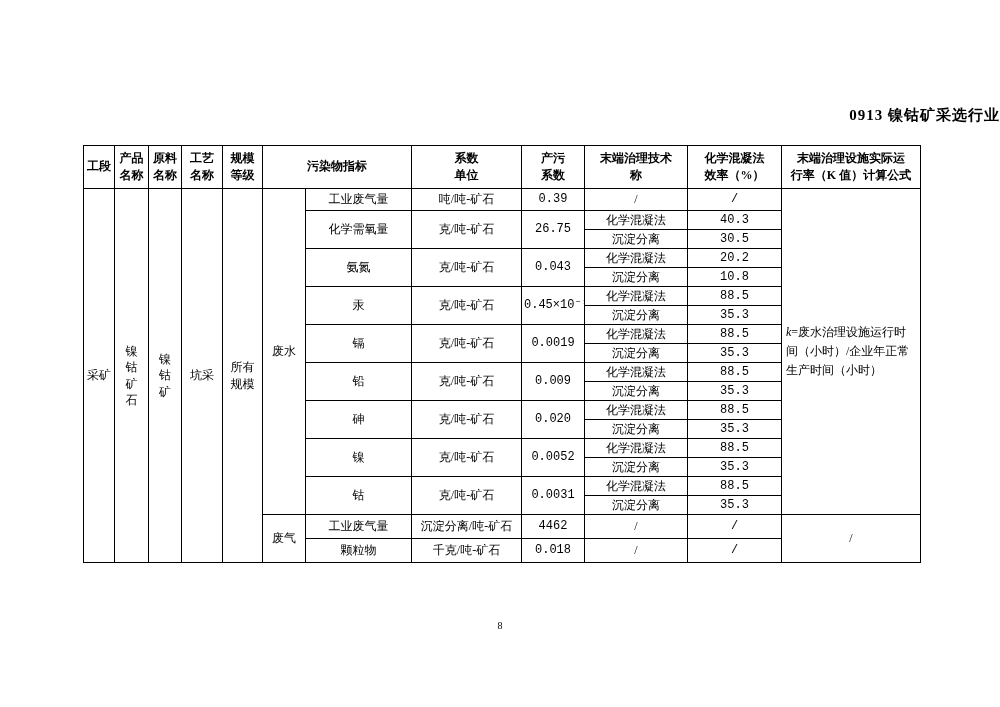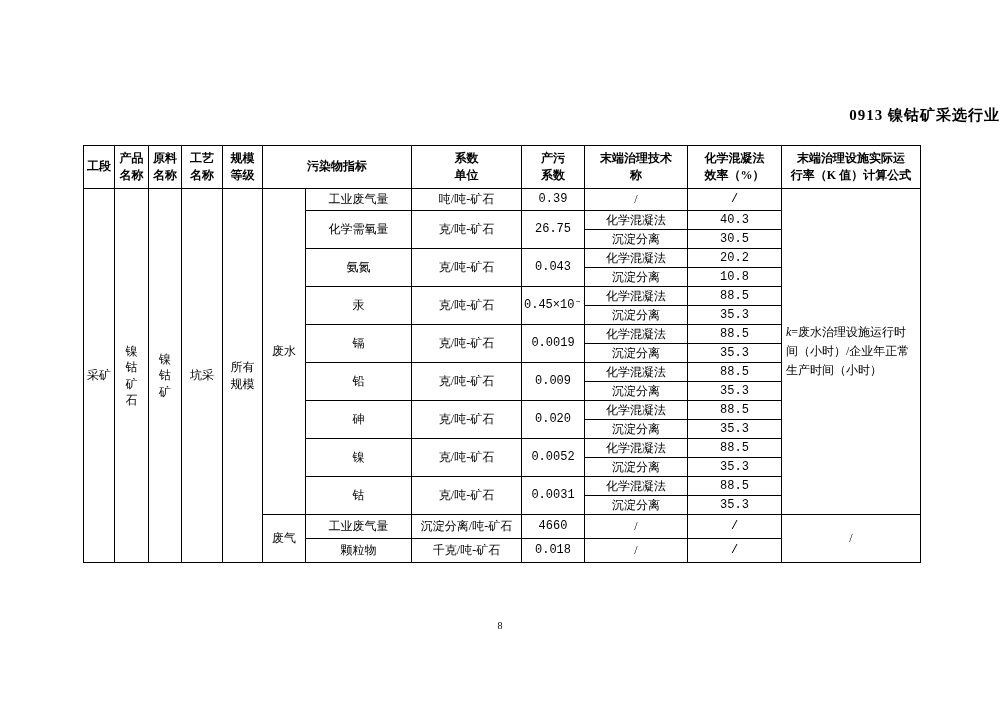--- a/index.html
+++ b/index.html
@@ -191,21 +191,21 @@
     </tr>
     <tr class="hs">
       <td>沉淀分离</td>
       <td class="num">35.3</td>
     </tr>
 
     <tr class="hg">
       <td rowspan="2">废气</td>
       <td>工业废气量</td>
       <td>沉淀分离/吨-矿石</td>
-      <td class="num">4660</td>
+      <td class="num">4462</td>
       <td>/</td>
       <td class="num">/</td>
       <td rowspan="2">/</td>
     </tr>
 
     <tr class="hg">
       <td>颗粒物</td>
       <td>千克/吨-矿石</td>
       <td class="num">0.018</td>
       <td>/</td>

